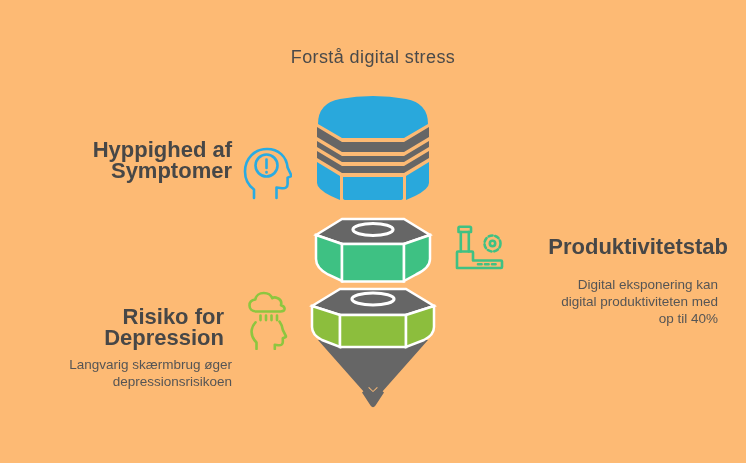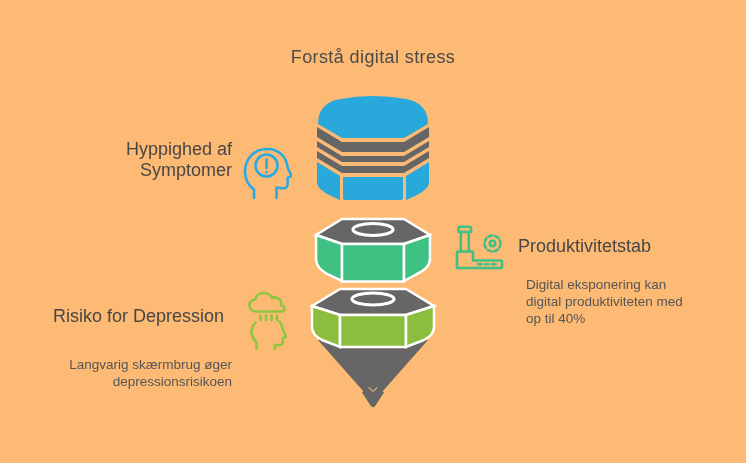--- a/index.html
+++ b/index.html
@@ -5,31 +5,31 @@
   html,body{margin:0;padding:0;background:#fff;}
   .stage{
     position:relative;width:746px;height:463px;background:#fdba74;overflow:hidden;
     font-family:"Liberation Sans", sans-serif;
   }
   .title{
     position:absolute;left:0;top:47px;width:746px;text-align:center;
     font-size:18px;font-weight:400;color:#4a4a4a;letter-spacing:.4px;
   }
   .heading{
-    position:absolute;font-size:18px;line-height:21px;font-weight:400;color:#474747;
+    position:absolute;font-size:22px;line-height:21px;font-weight:700;color:#474747;
   }
   .bodytext{
     position:absolute;font-size:13.5px;line-height:17px;font-weight:400;color:#555555;
   }
   .right{text-align:right;}
-  .left{text-align:left;}
+  .left{text-align:right;}
   #b1-heading{left:30px;top:139px;width:202px;}
   #b1-body{left:10px;top:197px;width:222px;}
   #b2-heading{left:518px;top:236px;width:210px;}
-  #b2-body{left:518px;top:276px;width:200px;margin-left:8px;}
+  #b2-body{left:518px;top:276px;width:200px;}
   #b3-heading{left:22px;top:306px;width:202px;}
   #b3-body{left:30px;top:356px;width:202px;}
   .icon{position:absolute;}
   #icon1{left:240px;top:144px;}
   #icon2{left:452px;top:219px;}
   #icon3{left:244px;top:290px;}
   #funnel{position:absolute;left:300px;top:90px;}
 </style>
 </head>
 <body>

